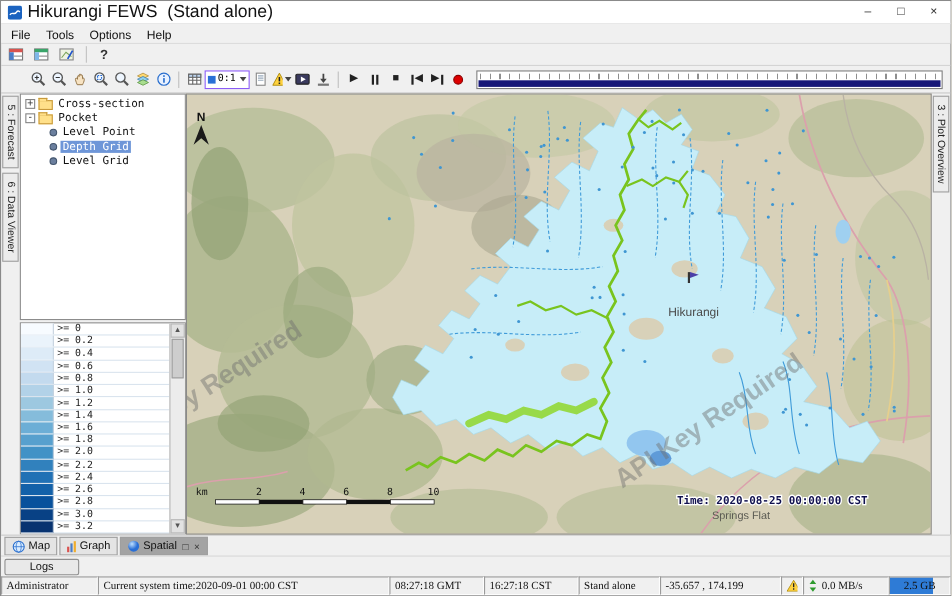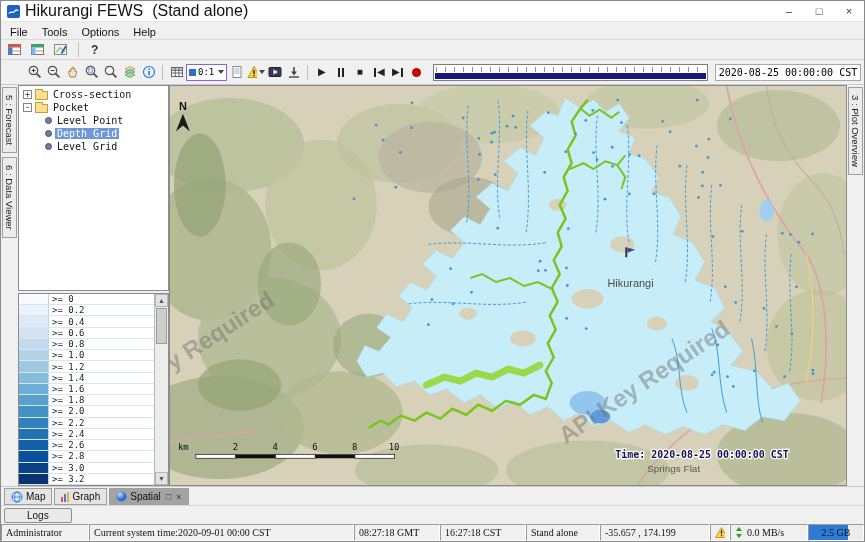--- a/index.html
+++ b/index.html
@@ -246,21 +246,20 @@
         <span class="glyph">▶</span>
         <span class="pbar"></span>
       </span>
     <span class="tbi">
         <span class="rec"></span>
       </span>
     <span class="timeline">
       <span class="ticks"></span>
       <span class="rail"></span>
     </span>
-    <span class="datebox">2020-08-25 00:00:00 CST</span>
   </div>
 
   <div class="main">
 
     <div class="side-strip">
       <span class="vtab">5 : Forecast</span>
       <span class="vtab">6 : Data Viewer</span>
     </div>
 
     <div class="left-panel">

